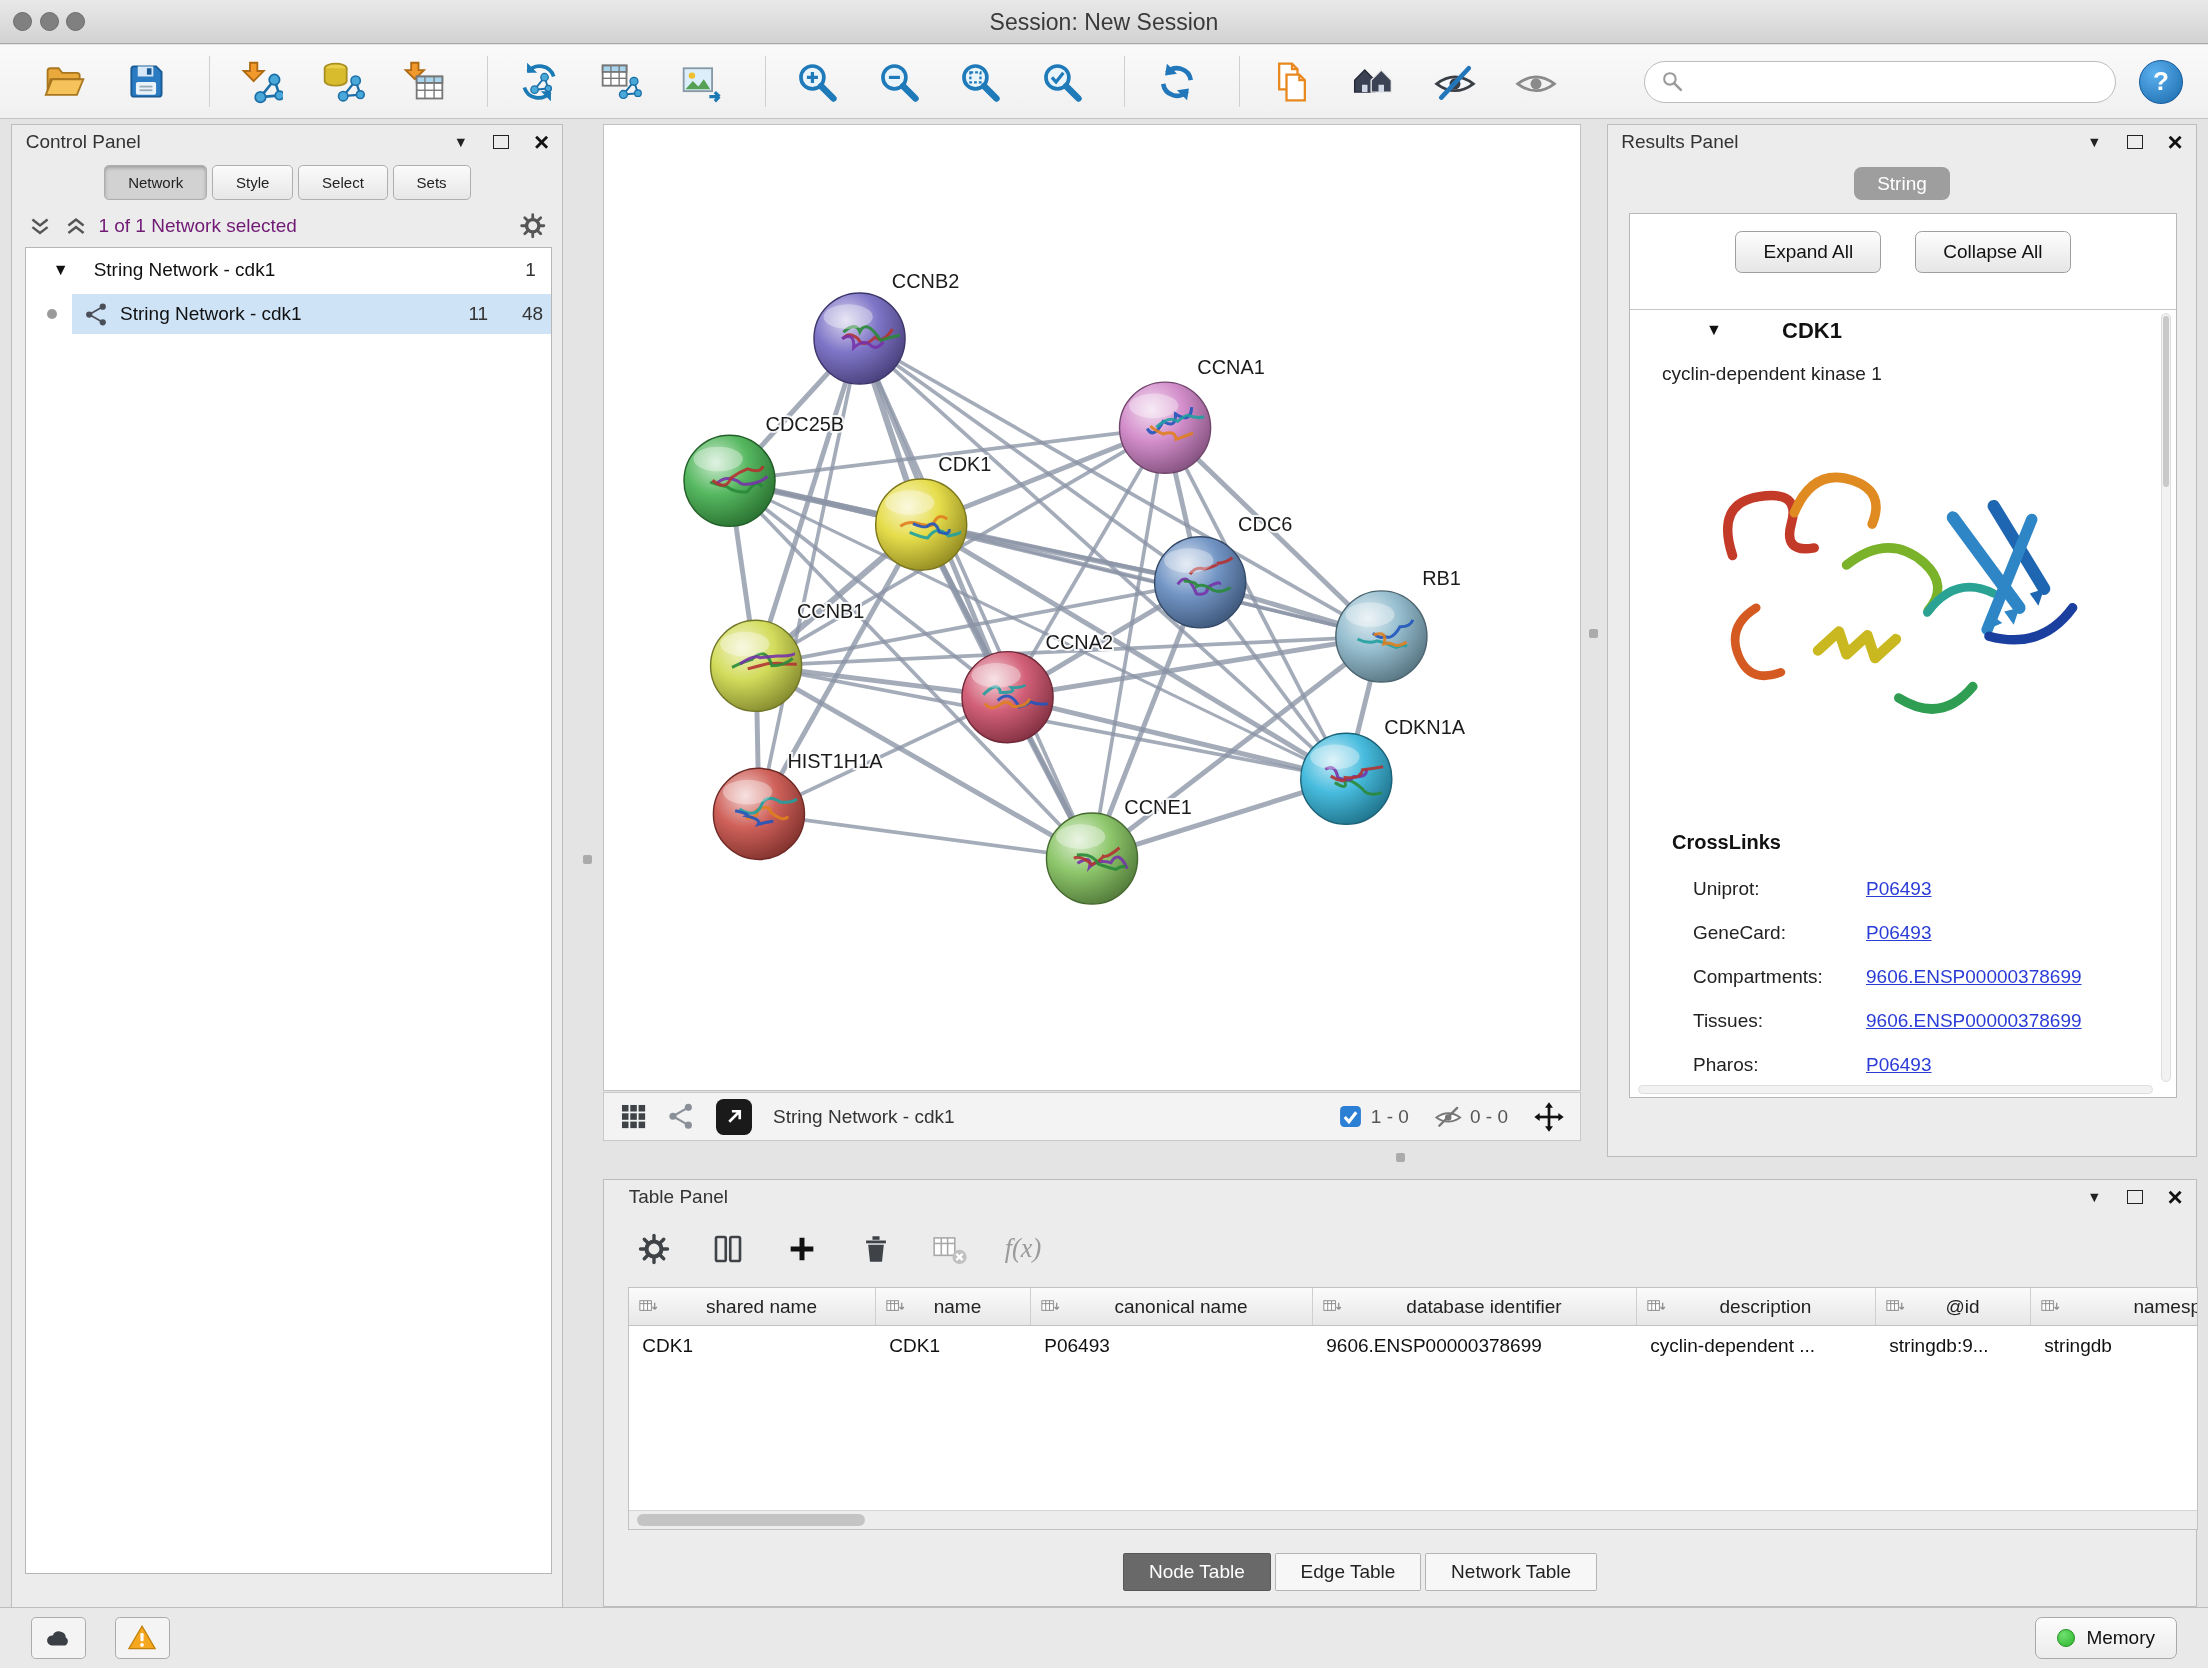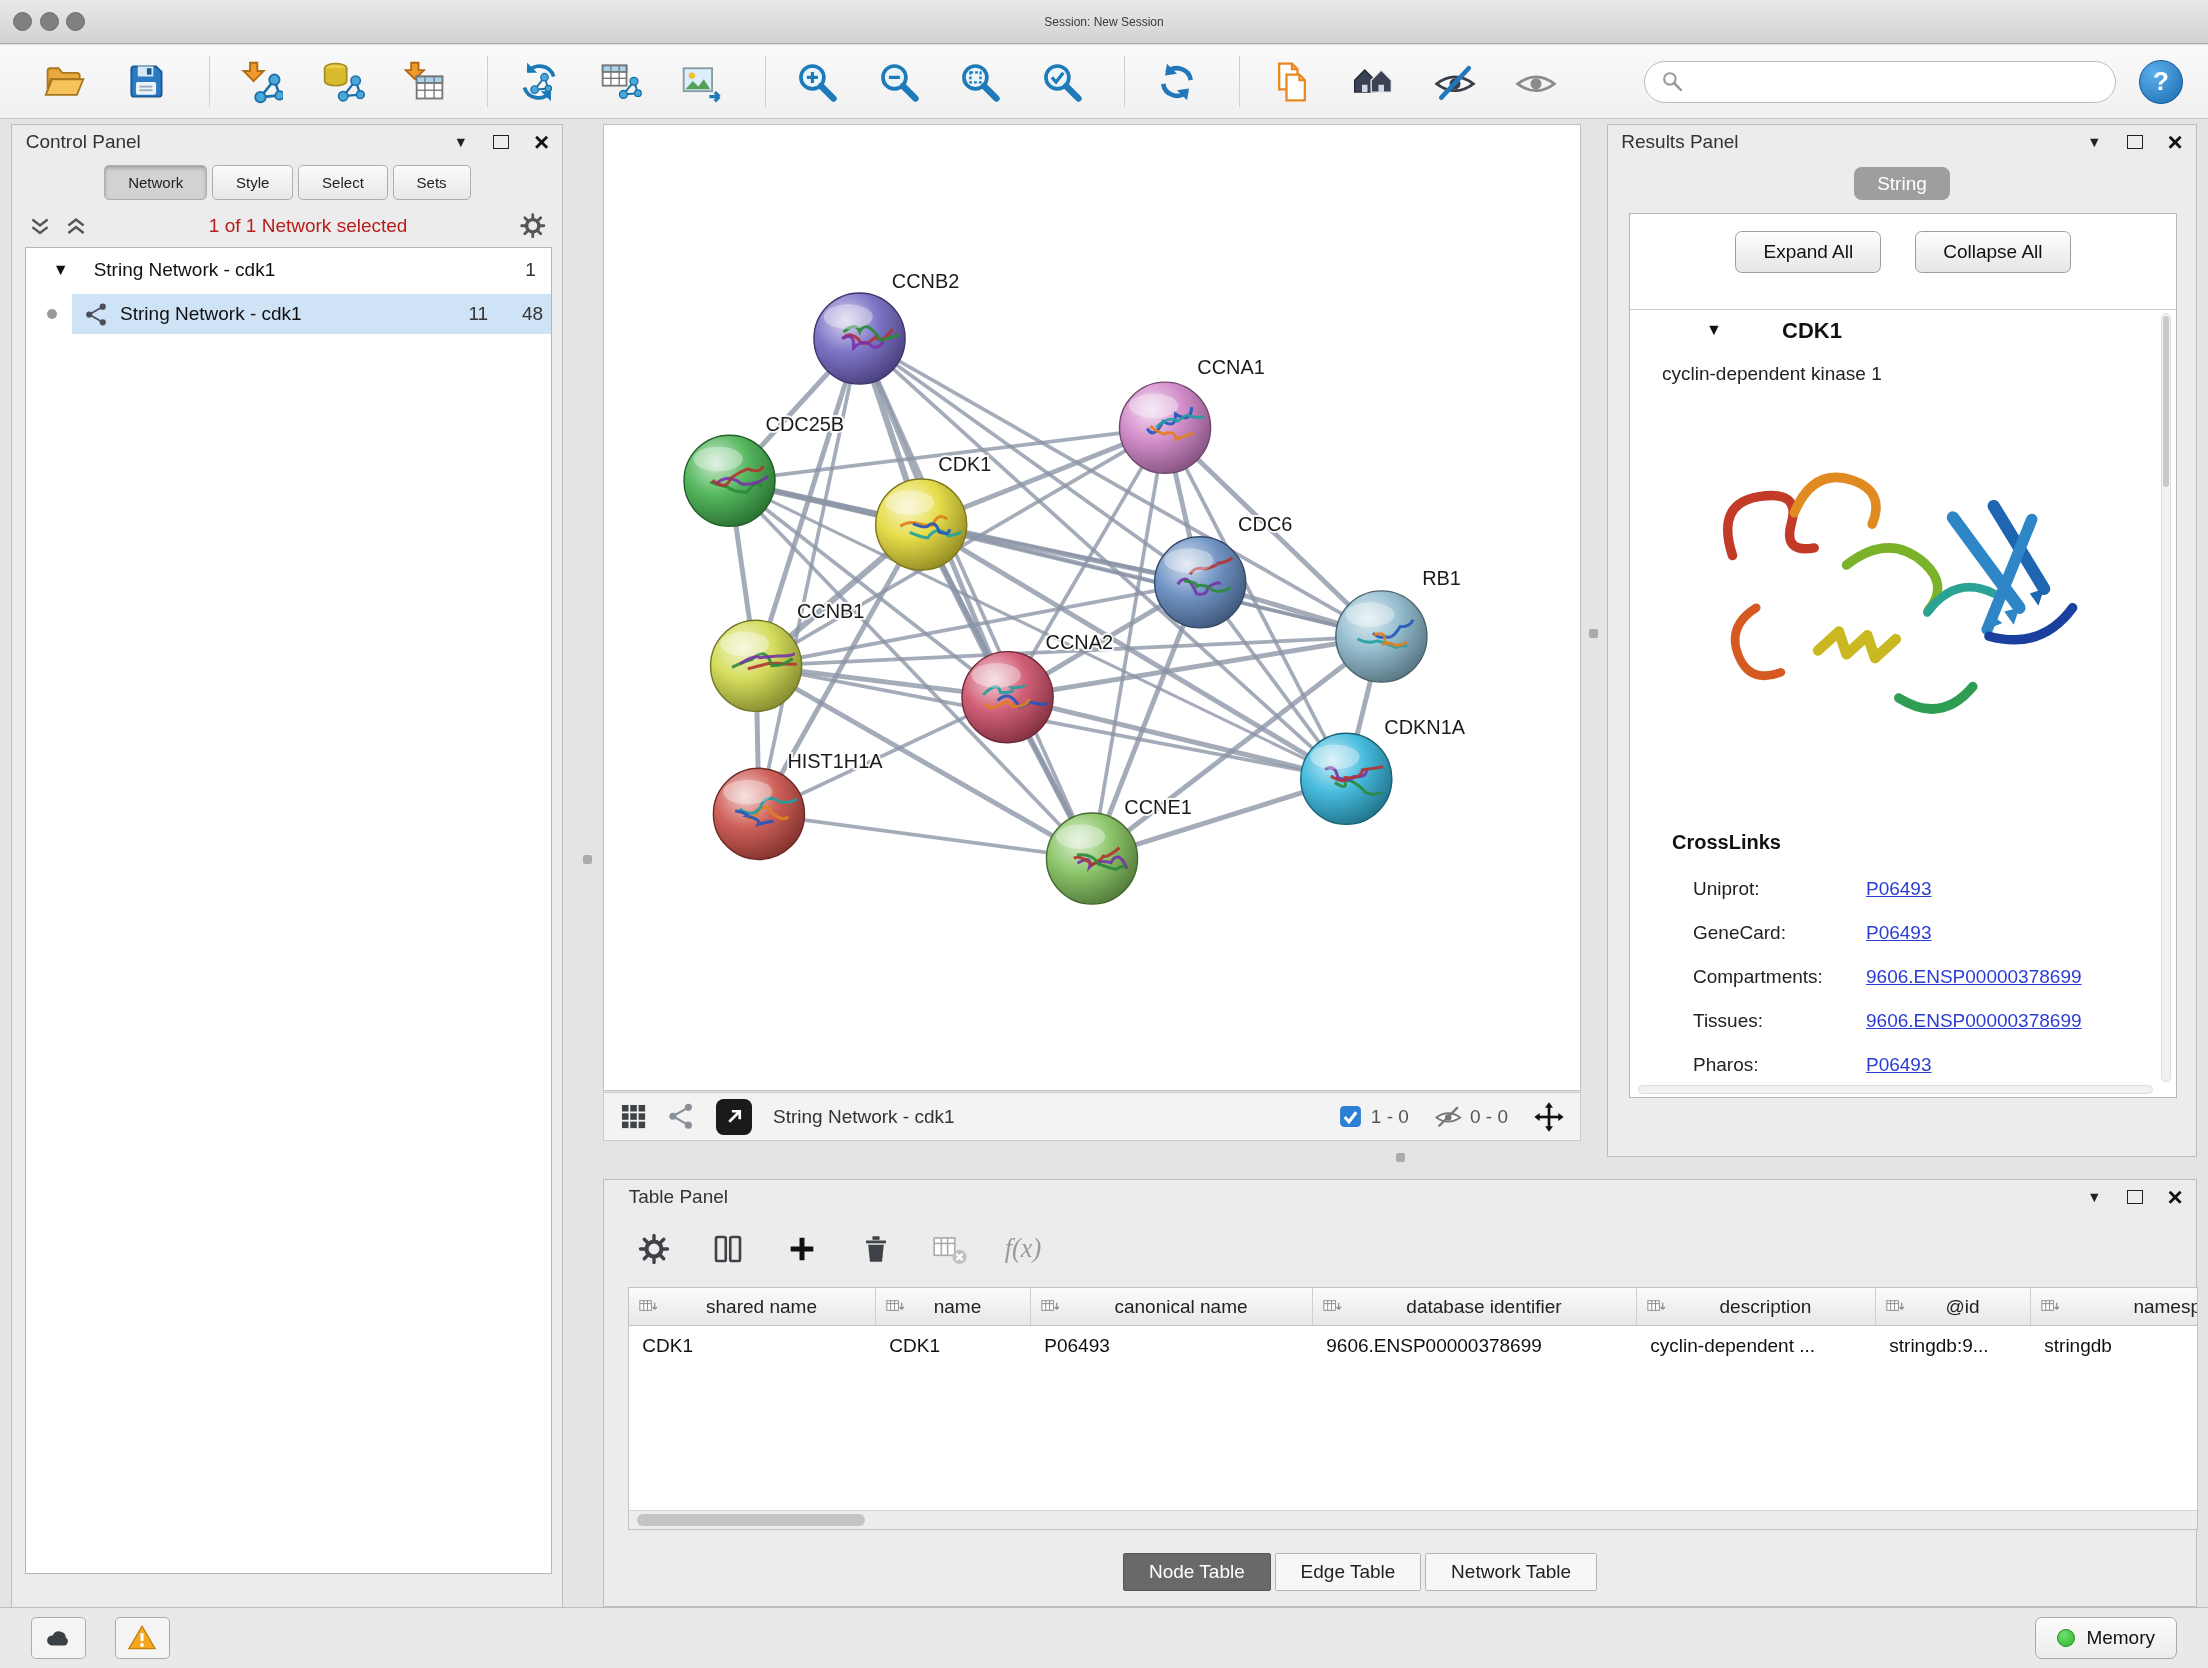--- a/index.html
+++ b/index.html
@@ -4,21 +4,21 @@
 <style>
   * { margin:0; padding:0; box-sizing:border-box; }
   html,body { background:#bfbfbf; font-family:"Liberation Sans",sans-serif; }
   #app { position:relative; width:2208px; height:1668px; background:#e4e4e4; overflow:hidden; font-size:19px; color:#222; }
 
   
   .titlebar { position:absolute; left:0; top:0; width:100%; height:44px;
     background:linear-gradient(#e9e9e9,#d2d2d2); border-bottom:1px solid #a8a8a8; }
   .lights { position:absolute; left:13.3px; top:12.4px; display:flex; gap:7.6px; }
   .light { width:19px; height:19px; border-radius:50%; background:#808080; border:1px solid #6a6a6a; }
-  .tb-title { text-align:center; line-height:44px; font-size:12px; color:#3a3a3a; }
+  .tb-title { text-align:center; line-height:44px; font-size:23px; color:#3a3a3a; }
 
   
   .toolbar { position:absolute; left:0; top:45px; width:100%; height:74px;
     background:linear-gradient(#fafafa,#f0f0f0); border-bottom:1px solid #c4c4c4;
     display:flex; align-items:center; padding:0 25px 0 38px; }
   .tb-btn { width:53px; height:53px; margin-right:28.5px; display:flex; align-items:center; justify-content:center; border-radius:5.7px; flex:0 0 auto; }
   .tb-sep { width:1px; height:51px; background:#d0d0d0; margin:0 25px 0 7.6px; flex:0 0 auto; }
   .search-field { margin-left:auto; width:472px; height:42px; background:#fff; border:1px solid #bdbdbd;
     border-radius:21px; display:flex; align-items:center; padding:0 15px; }
   .search-field input { border:none; outline:none; flex:1; font-size:19px; font-family:"Liberation Sans",sans-serif; margin-left:9.5px; background:transparent; }
@@ -35,21 +35,21 @@
   .ph-sq { width:16px; height:14.3px; border:1.9px solid #222; margin-left:25px; }
   .ph-x { font-size:26px; font-weight:bold; color:#111; margin-left:25px; line-height:19px; }
 
   
   .control-panel { left:11.4px; top:124px; width:552px; height:1484px; }
   .cp-tabs { position:absolute; left:0; top:40px; width:100%; display:flex; justify-content:center; gap:4.8px; }
   .cp-tab { height:35px; padding:0 23px; display:flex; align-items:center; font-size:15px; color:#222;
     background:linear-gradient(#fbfbfb,#e7e7e7); border:1px solid #aeaeae; border-radius:4.8px; }
   .cp-tab.selected { background:#d2d2d2; box-shadow:inset 0 1.9px 3.8px rgba(0,0,0,.25); }
   .cp-status { position:absolute; left:0; top:82px; width:100%; height:38px; display:flex; align-items:center; padding:0 15px; }
-  .cp-status-text { flex:1; text-align:center; font-size:19px; color:#b91c1c; }
+  .cp-status-text { flex:1; text-align:left; font-size:19px; color:#701a75; }
   .chev { margin-right:9.5px; }
   .tree { position:absolute; left:12.4px; top:122px; width:527px; bottom:33px; background:#fff; border:1px solid #b6b6b6; }
   .tree-row { height:44px; display:flex; align-items:center; font-size:19px; }
   .disc { margin-left:27px; font-size:16px; color:#111; }
   .tree-row .tr-label { margin-left:25px; color:#111; }
   .tr-count { margin-left:auto; padding-right:15px; color:#333; }
   .dot { width:10.5px; height:10.5px; border-radius:50%; background:#9a9a9a; margin-left:21px; flex:0 0 auto; }
   .tr-hl { flex:1; height:40px; margin-left:15px; background:var(--sel); display:flex; align-items:center; }
   .tr-hl .tr-label { margin-left:11.4px; }
   .tr-spacer { flex:1; }

